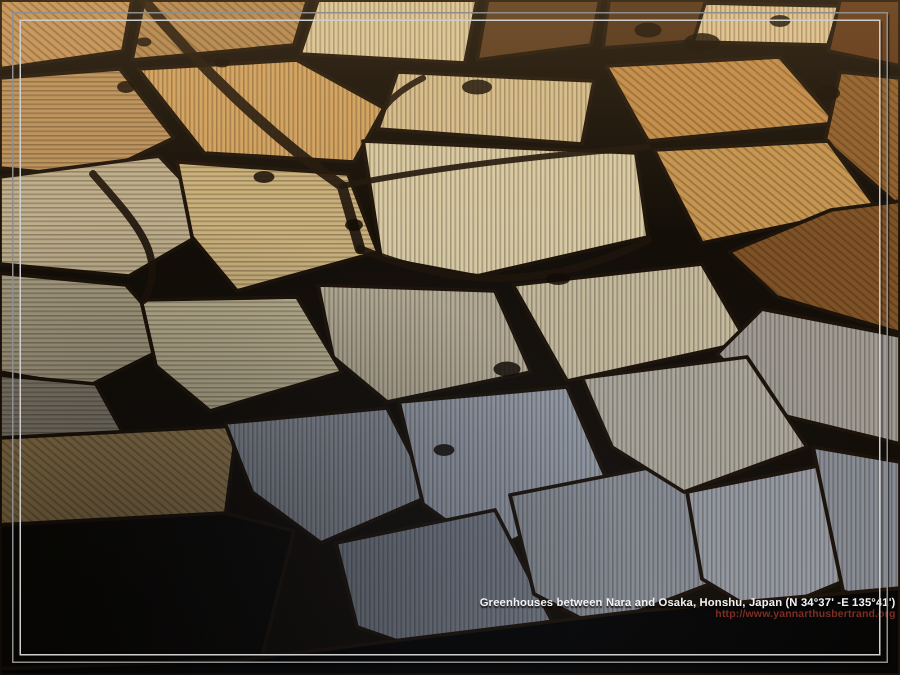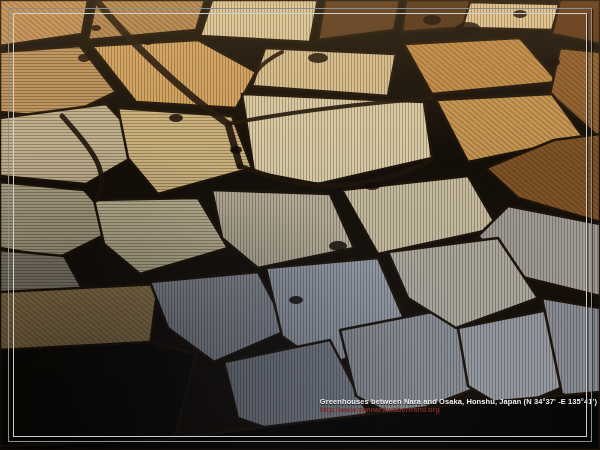--- a/index.html
+++ b/index.html
@@ -2,21 +2,21 @@
 <html><head>
 <meta charset="utf-8">
 <style>
   html,body{margin:0;padding:0;background:#000;}
   #wallpaper{
     position:relative;width:600px;height:450px;overflow:hidden;
     background:#130e08;font-family:"Liberation Sans",sans-serif;
   }
   #photo-svg{position:absolute;left:0;top:0;width:600px;height:450px;display:block;}
   .caption{
-    position:absolute;right:3px;bottom:37px;z-index:5;
+    position:absolute;right:3px;bottom:37px;text-align:right;z-index:5;
     font-family:"Liberation Sans",sans-serif;font-weight:bold;
   }
   .cap-line1{
     font-size:7.5px;line-height:8px;color:#f2f2f2;letter-spacing:.1px;
     text-shadow:0 1px 1px rgba(0,0,0,.9);white-space:nowrap;
   }
   .cap-line2{
     font-size:7px;line-height:7px;color:#7c2e24;letter-spacing:.1px;white-space:nowrap;
   }
   .frame{position:absolute;pointer-events:none;z-index:9;}

